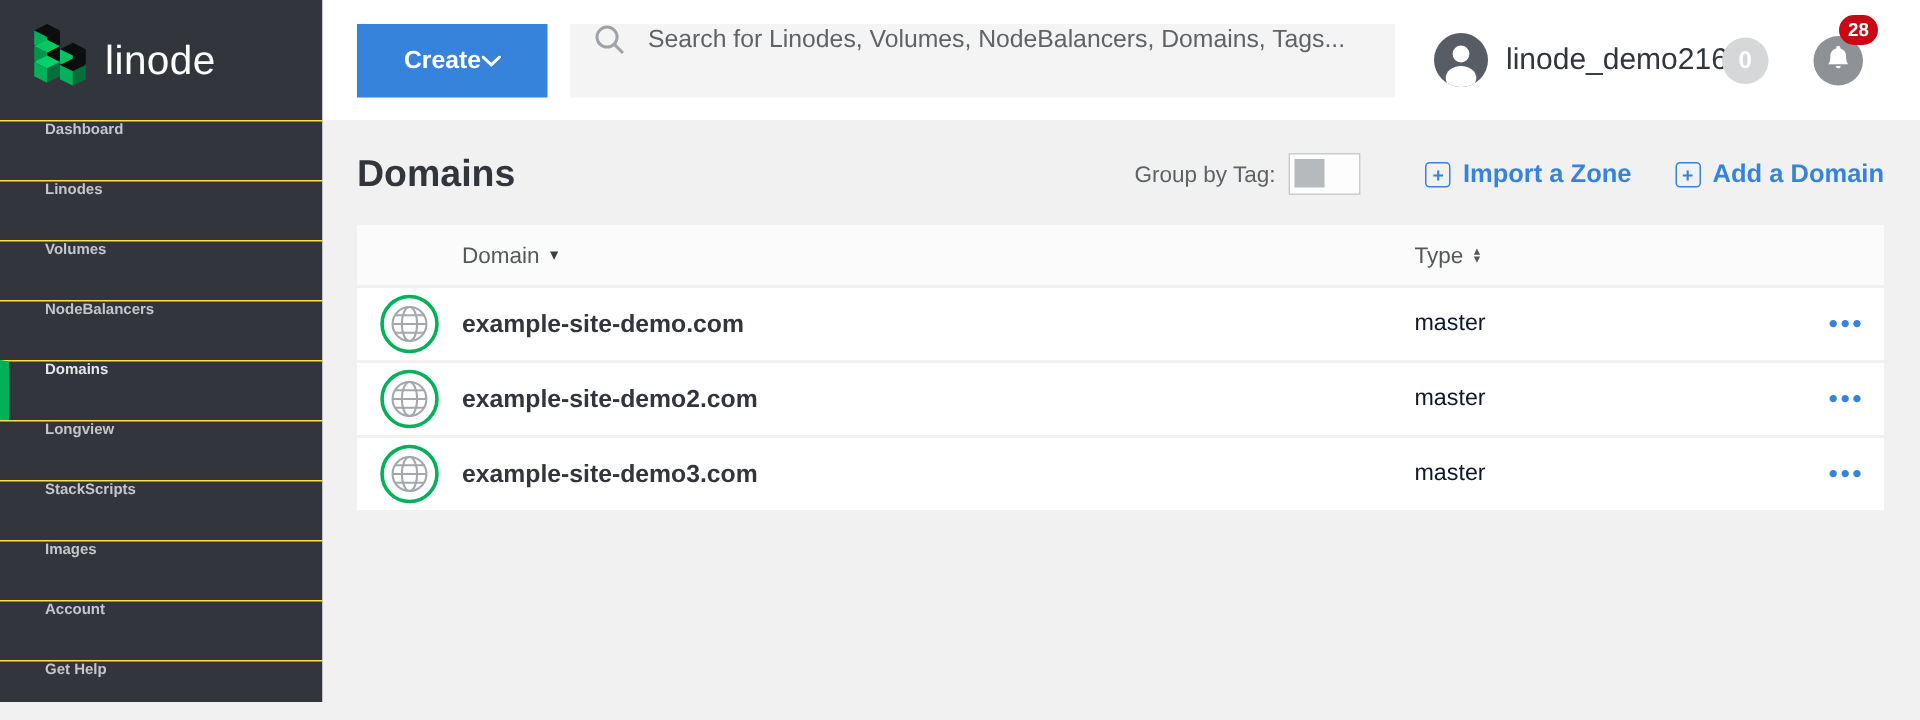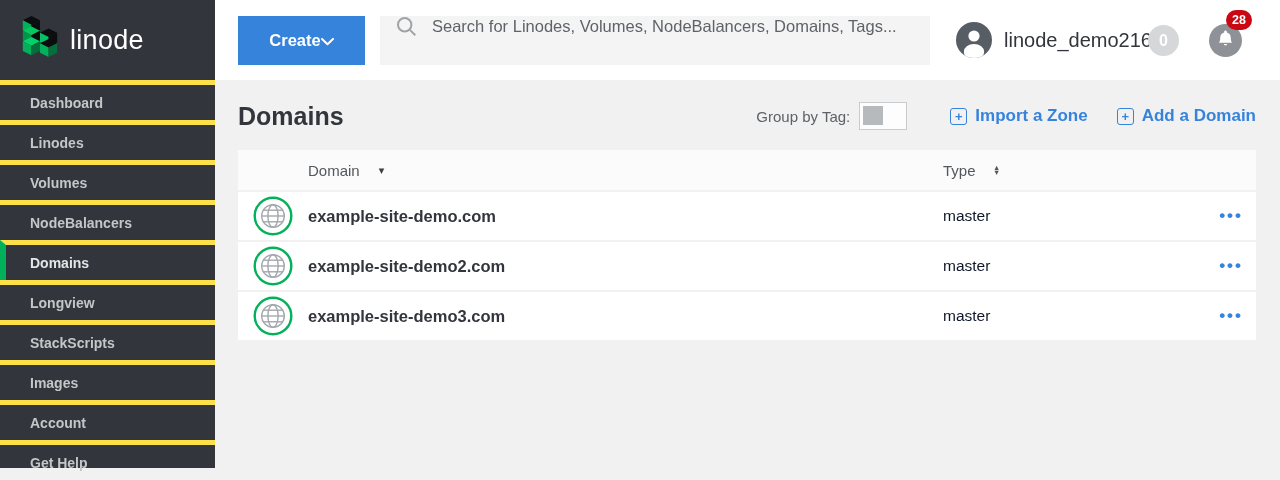--- a/index.html
+++ b/index.html
@@ -3,22 +3,22 @@
 <meta charset="utf-8">
 <style>
   html,body{margin:0;padding:0}
   body{width:1280px;height:480px;overflow:hidden;background:#f1f1f1;
        font-family:"Liberation Sans",sans-serif;position:relative}
 
   
   .sidebar{position:absolute;left:0;top:0;width:215px;height:468px;background:#32363c}
   .logo-area{height:80px;display:flex;align-items:center;padding-left:19px;box-sizing:border-box}
   .wordmark{color:#ffffff;font-size:27px;font-weight:500;margin-left:9px;letter-spacing:.3px}
-  .nav-item{height:40px;box-sizing:border-box;border-top:5px solid #fde047;display:flex;
-            align-items:center;padding-left:30px;color:#c4c6c8;font-size:14px;font-weight:600;cursor:pointer}
+  .nav-item{height:40px;box-sizing:border-box;border-top:1px solid #fde047;display:flex;
+            padding-left:30px;color:#c4c6c8;font-size:10px;font-weight:600;cursor:pointer}
   .nav-item.active{border-left:6px solid #00b159;padding-left:24px;color:#e4e5e6}
 
   
   .topbar{position:absolute;left:215px;top:0;width:1065px;height:80px;background:#ffffff}
   .create-btn{position:absolute;left:23px;top:16px;width:127px;height:49px;background:#3683dc;
               color:#fff;font-size:16.5px;font-weight:600;display:flex;align-items:center;
               justify-content:center;border:none;cursor:pointer;font-family:inherit}
   .search-bar{position:absolute;left:165px;top:16px;width:550px;height:49px;background:#f4f4f4;
               display:flex;align-items:flex-start;padding:0 16px;box-sizing:border-box}
   .search-input{border:none;background:transparent;outline:none;font-size:16.5px;color:#32363c;
@@ -51,21 +51,21 @@
             align-items:center;justify-content:center;font-size:13px;font-weight:700;color:#3683dc;line-height:1}
 
   
   .table{margin-top:12px}
   .thead{height:40px;background:#fbfbfb;display:flex;align-items:center;margin-bottom:2px}
   .row{height:48px;background:#ffffff;display:flex;align-items:center;margin-bottom:2px}
   .cell-icon{width:70px;display:flex;align-items:center}
   .cell-domain{flex:1}
   .cell-type{width:249px}
   .cell-actions{width:64px;text-align:right}
-  .th{font-size:15px;color:#54585c;display:flex;align-items:center;gap:19px;cursor:pointer}
+  .th{font-size:15px;color:#54585c;display:flex;align-items:center;gap:7px;cursor:pointer}
   .sort-caret{font-size:11px;color:#3c4043;line-height:1}
   .sort-stack{display:flex;flex-direction:column;font-size:8.5px;line-height:5.5px;color:#54585c}
   .globe{margin-left:15px;display:block}
   .domain-name{font-size:16.5px;font-weight:700;color:#32363c}
   .type-text{font-size:15.5px;color:#0f172a}
   .dots{display:inline-block;padding-right:13px;color:#3683dc;font-size:17px;font-weight:700;
         letter-spacing:2px;cursor:pointer}
 </style>
 </head>
 <body>

